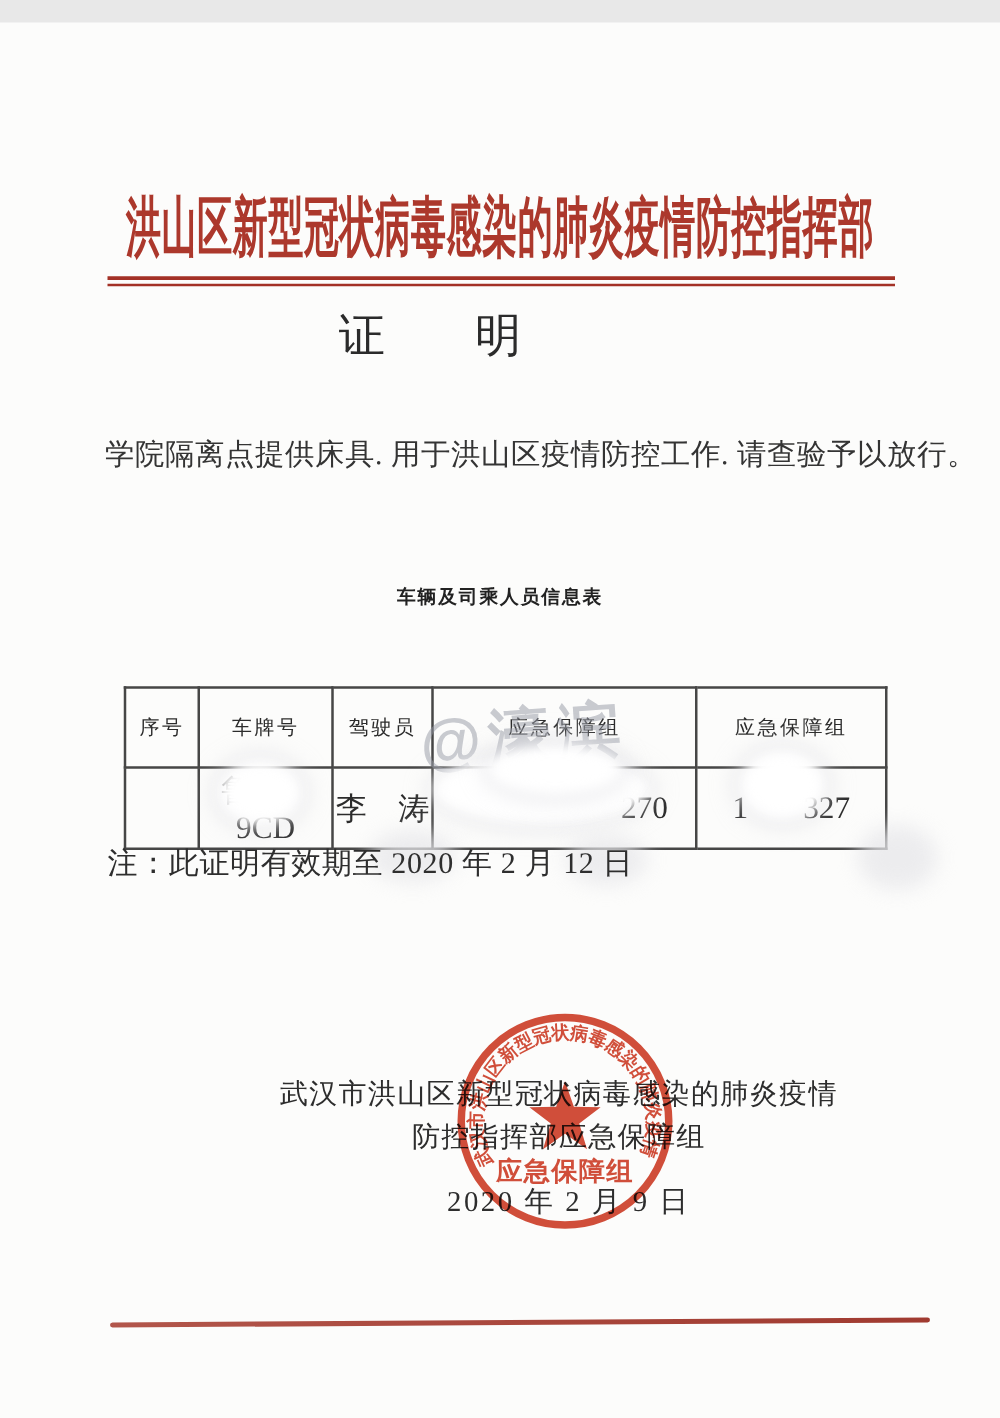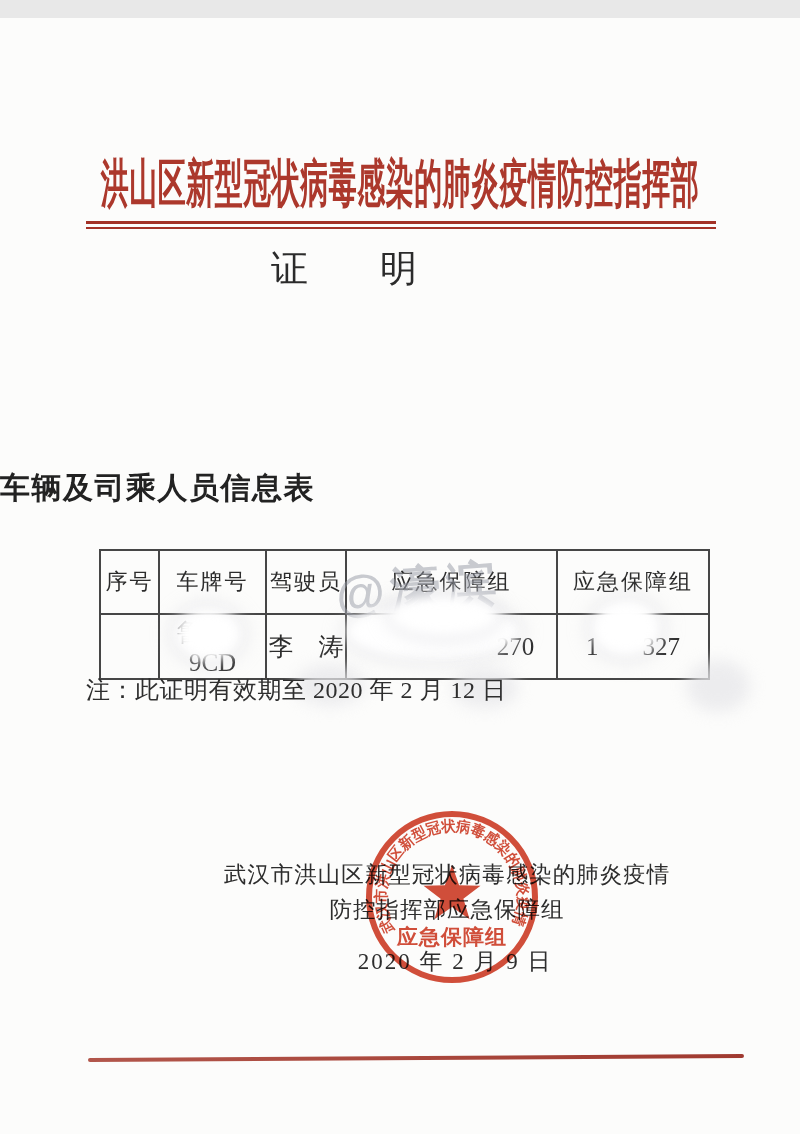--- a/index.html
+++ b/index.html
@@ -33,32 +33,32 @@
   
   #body-text {
     position:absolute; top:320px; left:84px; width:634px;
     font-size:23.5px; color:#343434; line-height:53px; letter-spacing:0.5px;
   }
   #body-text .l1 { text-indent:2.2em; white-space:nowrap; }
   #body-text .l2 { white-space:nowrap; }
 
   
   #table-title {
-    position:absolute; top:450px; left:0; width:800px; text-align:left;
-    font-size:30px; font-weight:bold; color:#222; letter-spacing:1.5px;
+    position:absolute; top:450px; left:0; width:800px; text-align:center;
+    font-size:15px; font-weight:bold; color:#222; letter-spacing:1.5px;
   }
   #info-table {
     position:absolute; top:531px; left:99px;
     border-collapse:collapse; table-layout:fixed; color:#2c2c2c;
   }
   #info-table td {
     border:2px solid #464646; text-align:center; vertical-align:middle;
     overflow:hidden;
   }
-  #info-table tr.head-row td { height:60px; font-size:22px; letter-spacing:2px; }
+  #info-table tr.head-row td { height:60px; font-size:16px; letter-spacing:2px; }
   #info-table tr.data-row td { height:50px; font-size:25px; font-weight:500; }
   .gap { display:inline-block; height:4px; vertical-align:middle; }
   .gap-plate { width:46px; }
   .gap-id    { width:128px; }
   .gap-phone { width:44px; }
 
   
   #watermark {
     position:absolute; top:538px; left:336px;
     font-family:"Liberation Sans","DejaVu Sans",sans-serif;
@@ -114,20 +114,21 @@
 <body>
 
 <div class="page">
 
   <div id="header-title">洪山区新型冠状病毒感染的肺炎疫情防控指挥部</div>
   <div id="red-rule"></div>
 
   <div id="subject">证明</div>
 
   <div id="body-text">
+    <div class="l2">学院隔离点提供床具. 用于洪山区疫情防控工作. 请查验予以放行。</div>
   </div>
 
   <div id="table-title">车辆及司乘人员信息表</div>
 
   <table id="info-table">
     <colgroup>
       <col style="width:59px">
         <col style="width:107px">
         <col style="width:80px">
       <col style="width:211px">

